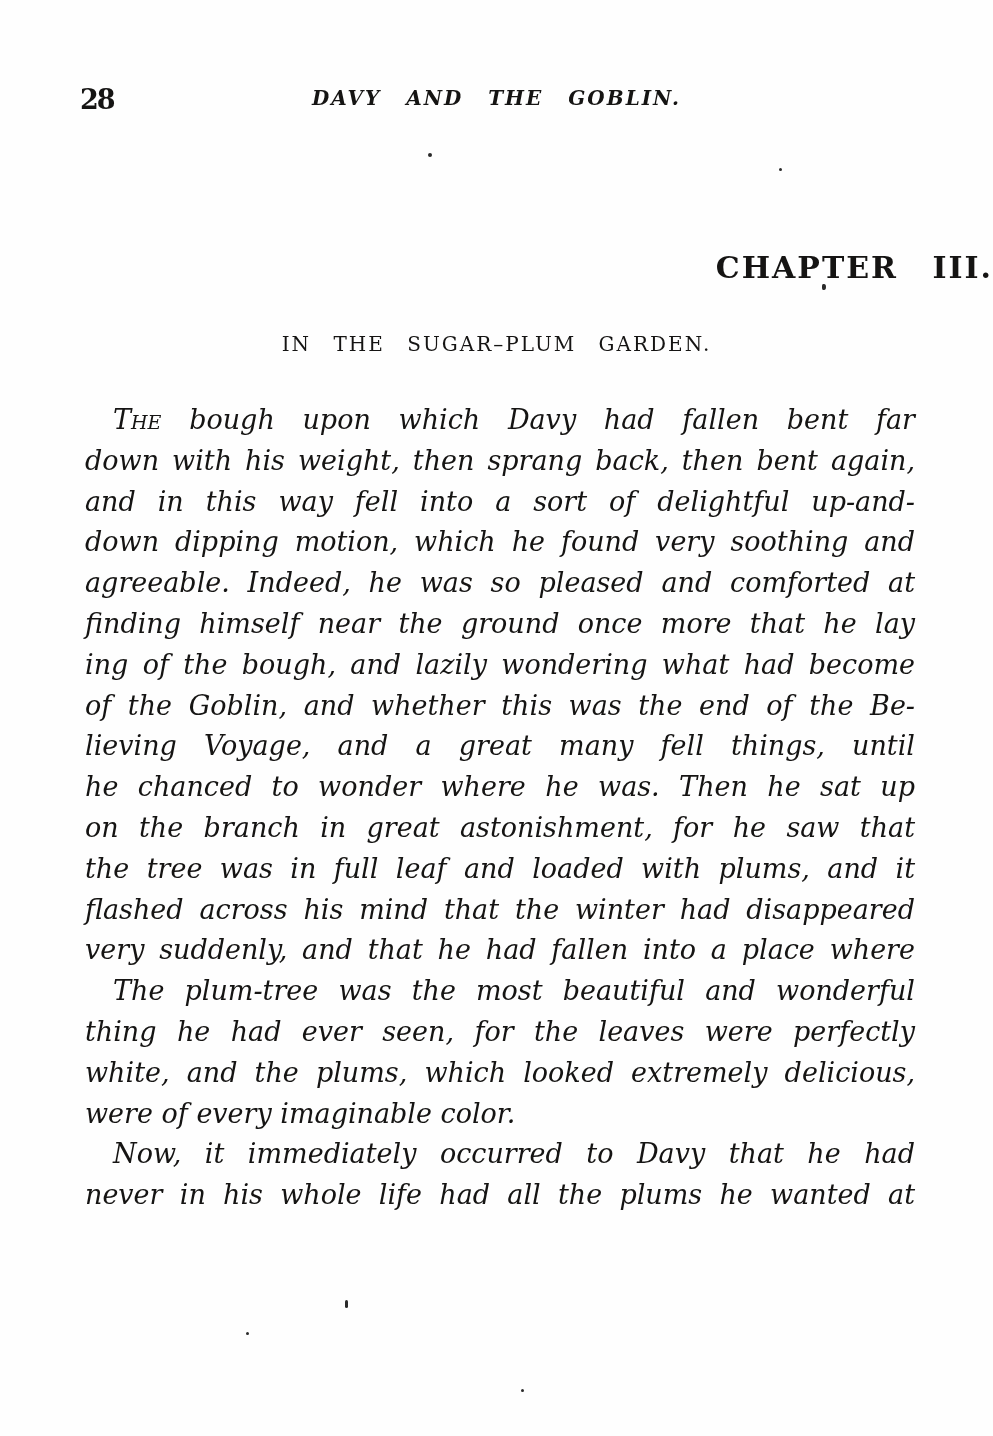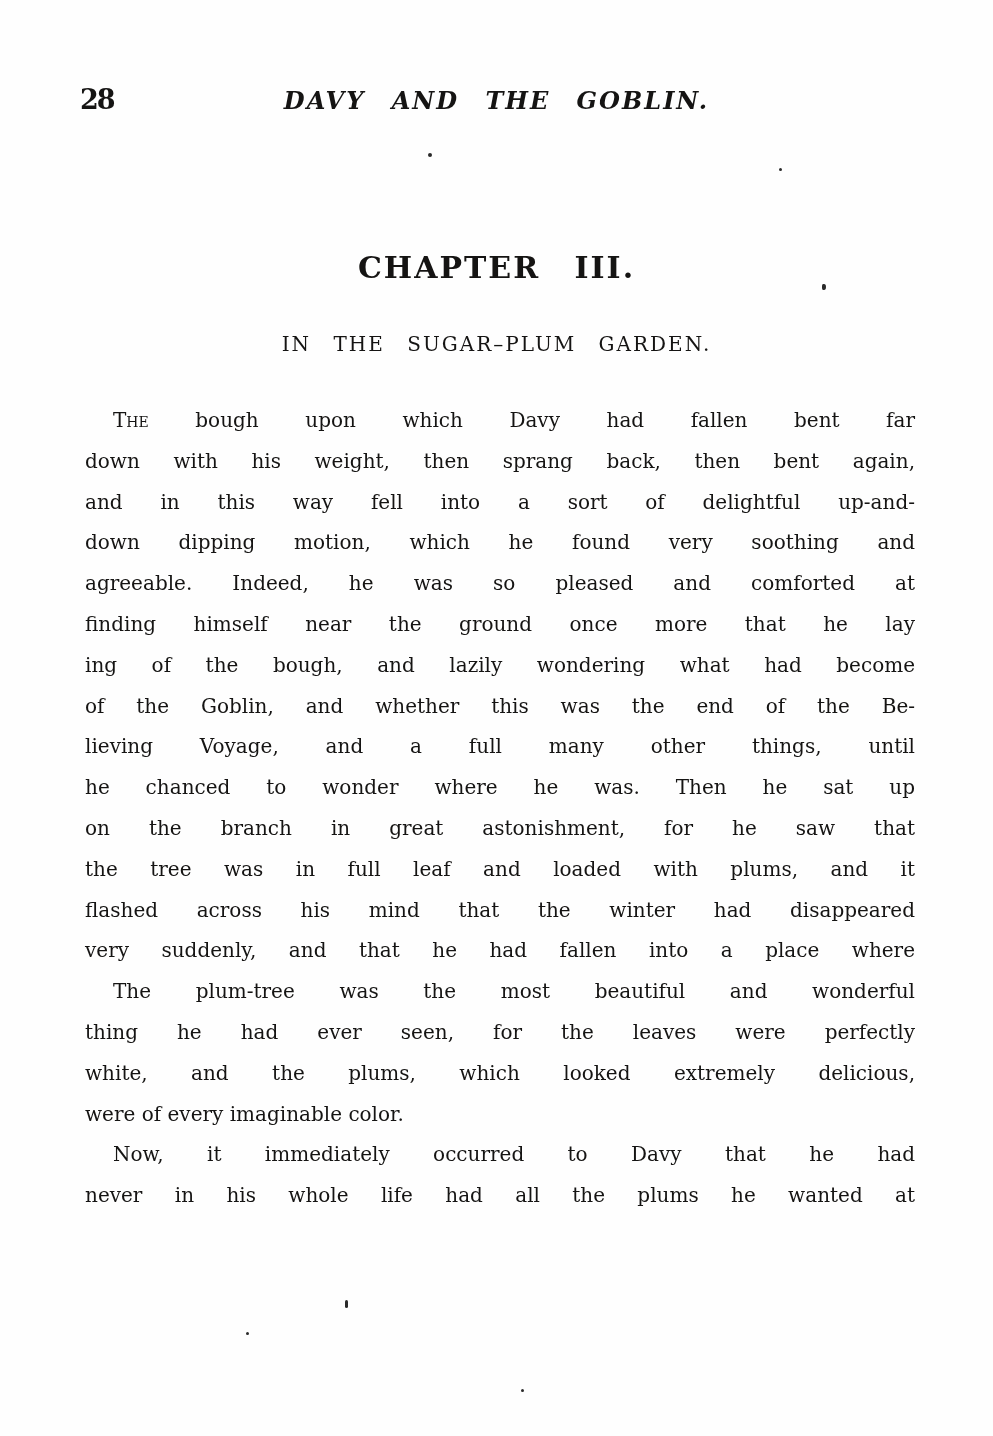--- a/index.html
+++ b/index.html
@@ -27,44 +27,45 @@
     left: 80px;
     top: 84px;
     font-size: 27px;
     font-weight: 700;
     letter-spacing: -2px;
   }
   .running-head {
     text-align: center;
     font-style: italic;
     font-weight: 700;
-    font-size: 24px;
+    font-size: 20px;
     letter-spacing: 2px;
     word-spacing: 16px;
   }
   .chapter-title {
     margin-top: 128px;
-    text-align: center;
+    text-align: right;
     font-weight: 700;
     font-size: 30px;
     letter-spacing: 2px;
     word-spacing: 22px;
   }
   .chapter-subtitle {
     margin-top: 47px;
     text-align: center;
     font-weight: 400;
     font-size: 20px;
     letter-spacing: 2px;
     word-spacing: 14px;
   }
   .body-text {
     margin: 44px auto 0 85px;
     width: 830px;
-    font-size: 20px;
+    font-size: 27px;
+    font-style: italic;
   }
   .para { margin: 0; }
   .line {
     display: block;
     height: 40.8px;
     line-height: 40.8px;
     text-align: justify;
     text-align-last: justify;
     white-space: normal;
   }
@@ -98,21 +99,21 @@
   <div class="body-text" id="body-text">
       <div class="para">
         <div class="line indent"><span class="lead-smallcaps">The</span> bough upon which Davy had fallen bent far</div>
         <div class="line">down with his weight, then sprang back, then bent again,</div>
         <div class="line">and in this way fell into a sort of delightful up-and-</div>
         <div class="line">down dipping motion, which he found very soothing and</div>
         <div class="line">agreeable. Indeed, he was so pleased and comforted at</div>
         <div class="line">finding himself near the ground once more that he lay</div>
         <div class="line">ing of the bough, and lazily wondering what had become</div>
         <div class="line">of the Goblin, and whether this was the end of the Be-</div>
-        <div class="line">lieving Voyage, and a full many other things, until</div>
+        <div class="line">lieving Voyage, and a great many fell things, until</div>
         <div class="line">he chanced to wonder where he was. Then he sat up</div>
         <div class="line">on the branch in great astonishment, for he saw that</div>
         <div class="line">the tree was in full leaf and loaded with plums, and it</div>
         <div class="line">flashed across his mind that the winter had disappeared</div>
         <div class="line">very suddenly, and that he had fallen into a place where</div>
       </div>
       <div class="para">
         <div class="line indent">The plum-tree was the most beautiful and wonderful</div>
         <div class="line">thing he had ever seen, for the leaves were perfectly</div>
         <div class="line">white, and the plums, which looked extremely delicious,</div>

